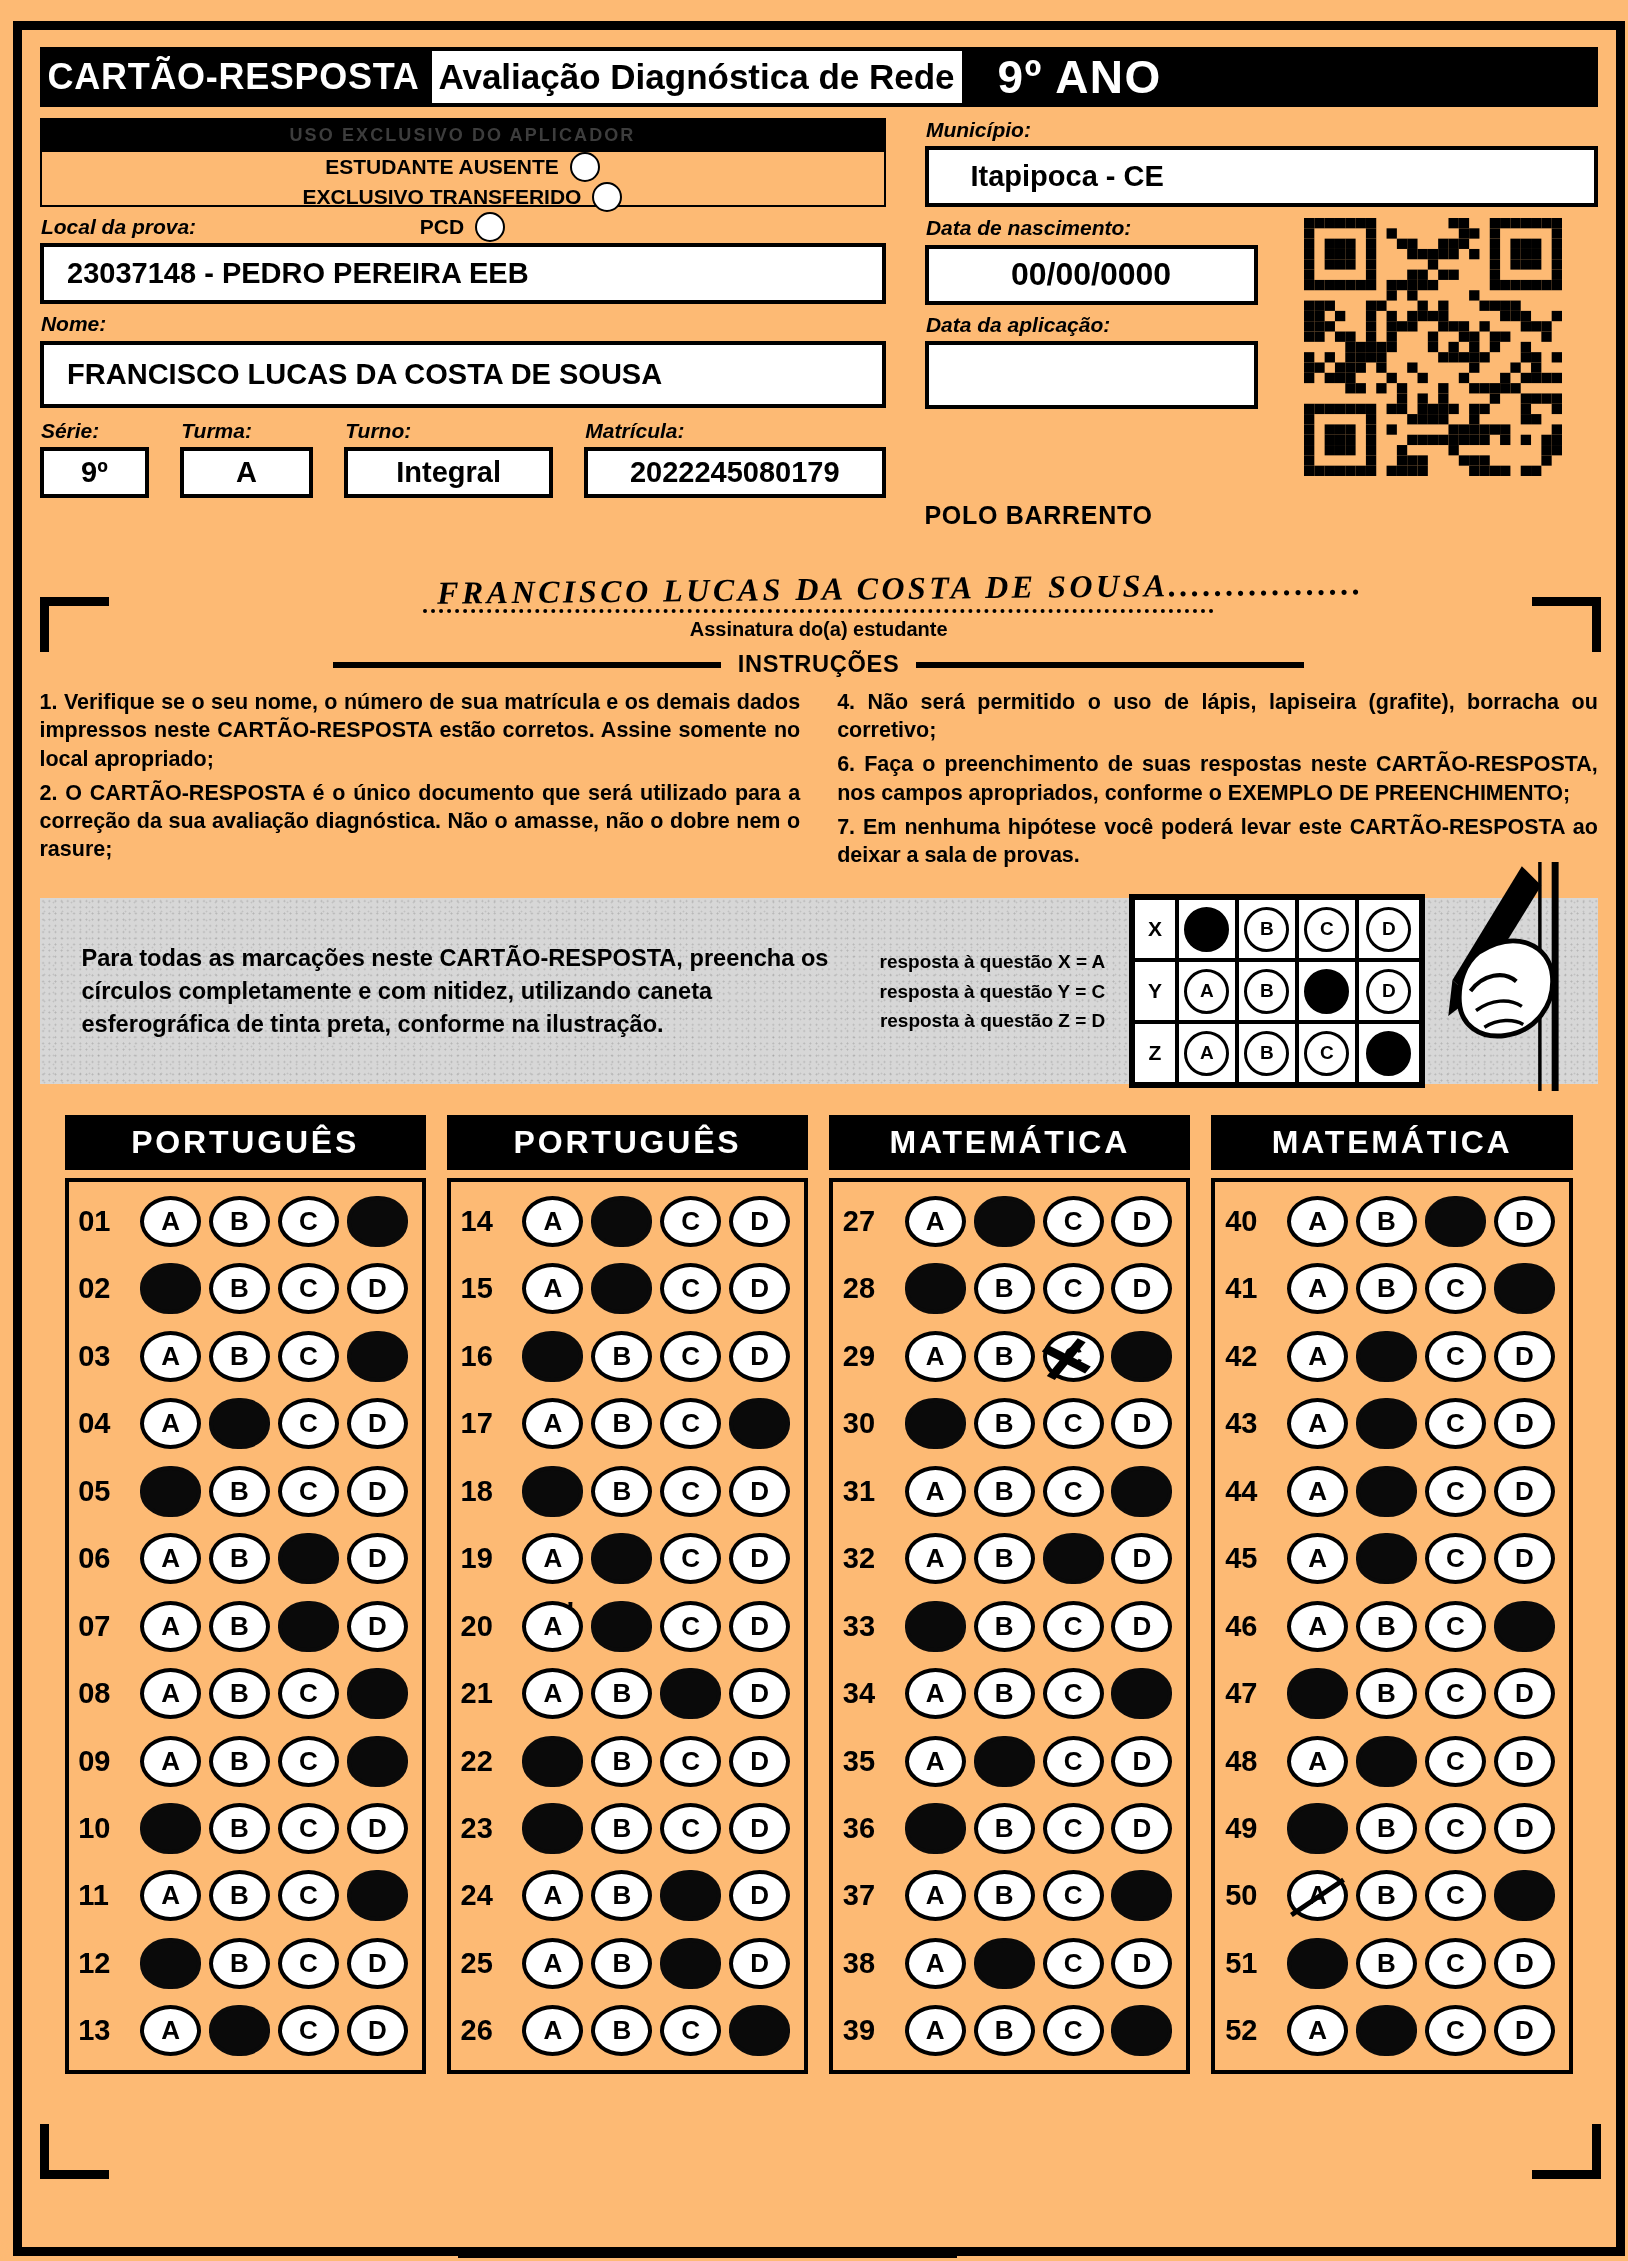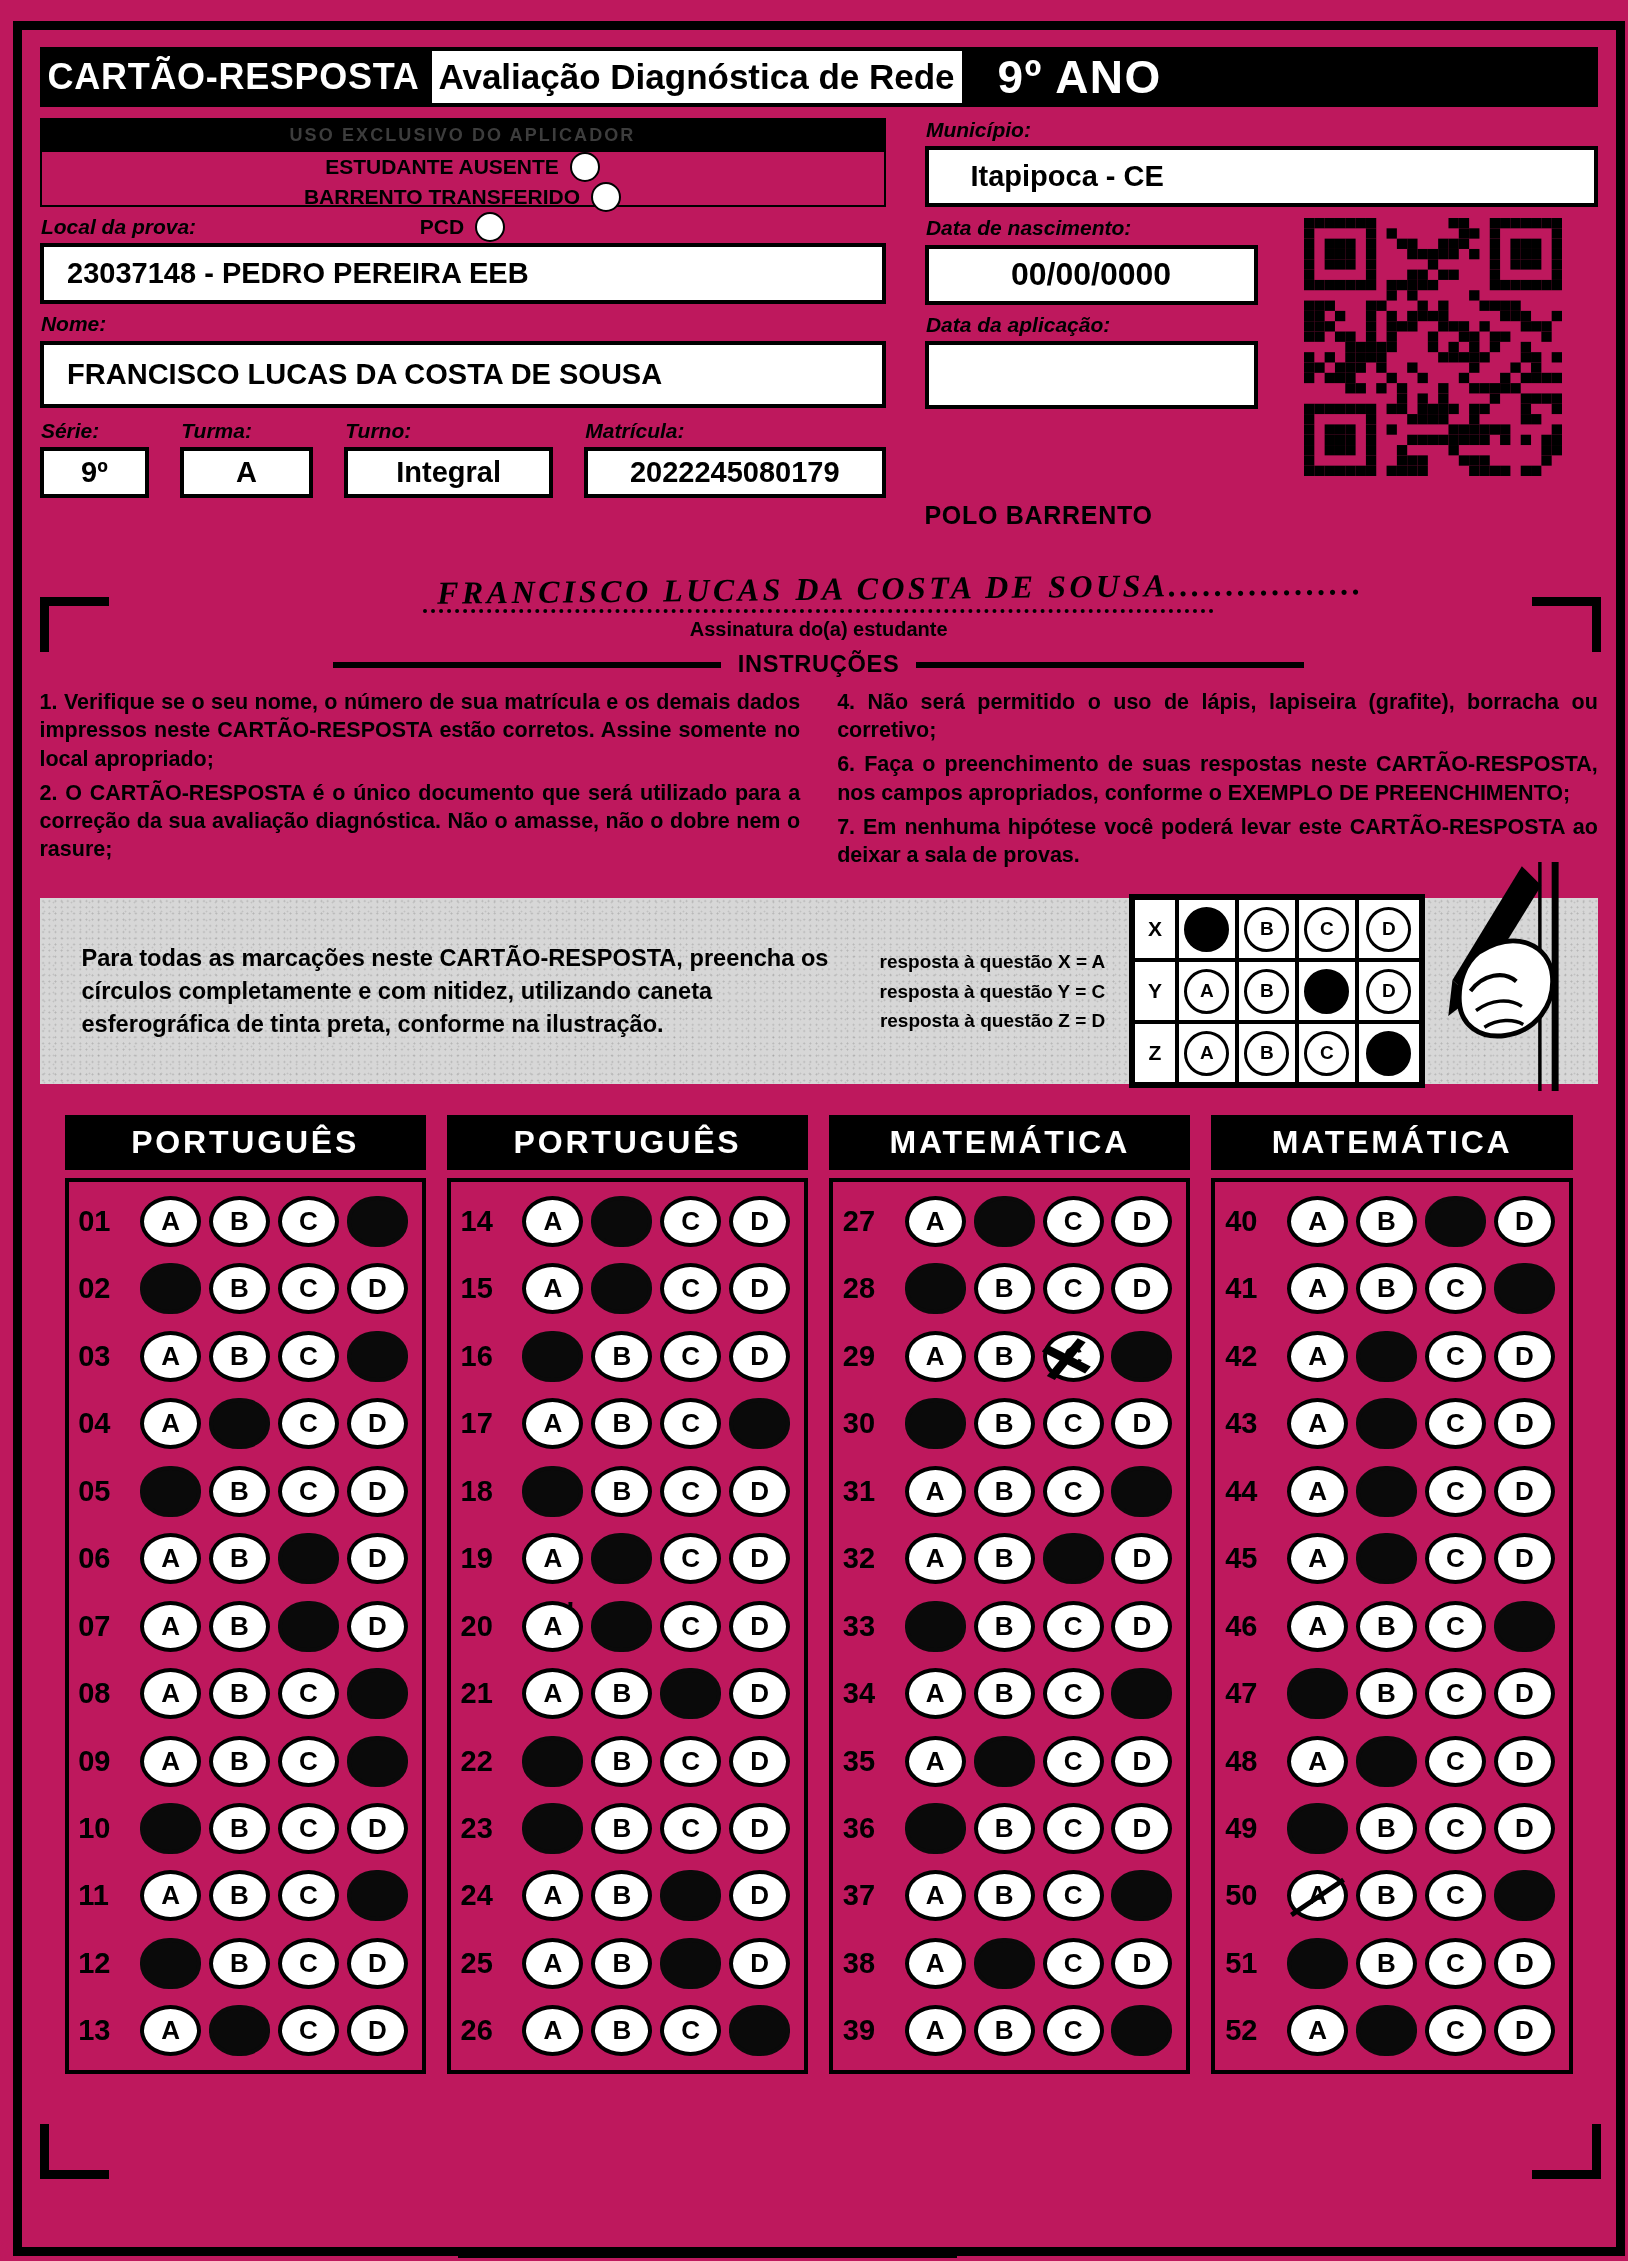--- a/index.html
+++ b/index.html
@@ -1,16 +1,16 @@
 <!DOCTYPE html>
 <html style="font-size:11px"><head>
 <meta charset="utf-8">
 <style>
   html,body{margin:0;padding:0;background:#fff;}
-  .sheet{position:relative;width:1629px;height:2261px;background:#be185d;overflow:hidden;
+  .sheet{position:relative;width:1629px;height:2261px;background:#fdba74;overflow:hidden;
          font-family:"Liberation Sans",sans-serif;color:#000;}
   .frame{position:absolute;left:12.5px;top:21px;right:4.2px;bottom:5.5px;border:9.7px solid #000;
          padding:16.6px 18px;box-sizing:border-box;}
 
   
   .header-row{display:flex;height:60px;}
   .hdr-black{background:#000;color:#fff;display:flex;align-items:center;justify-content:center;
              font-weight:bold;}
   .hdr-card{width:388px;font-size:36px;letter-spacing:0.7px;}
   .hdr-exam{width:538px;background:#fff;border:4.9px solid #000;box-sizing:border-box;
@@ -124,21 +124,21 @@
     <div class="top-info">
       <div class="ti-left">
         <div class="status-wrap">
           <div class="app-bar">USO EXCLUSIVO DO APLICADOR</div>
           <div class="status-row" id="status-row">
               <div class="status-item">
                 <span class="status-label">ESTUDANTE AUSENTE</span>
                 <span class="scircle"></span>
               </div>
               <div class="status-item">
-                <span class="status-label">BARRENTO TRANSFERIDO</span>
+                <span class="status-label">EXCLUSIVO TRANSFERIDO</span>
                 <span class="scircle"></span>
               </div>
               <div class="status-item">
                 <span class="status-label">PCD</span>
                 <span class="scircle"></span>
               </div>
             </div>
         </div>
         <div class="flabel">Local da prova:</div>
         <div class="fbox box-local">

